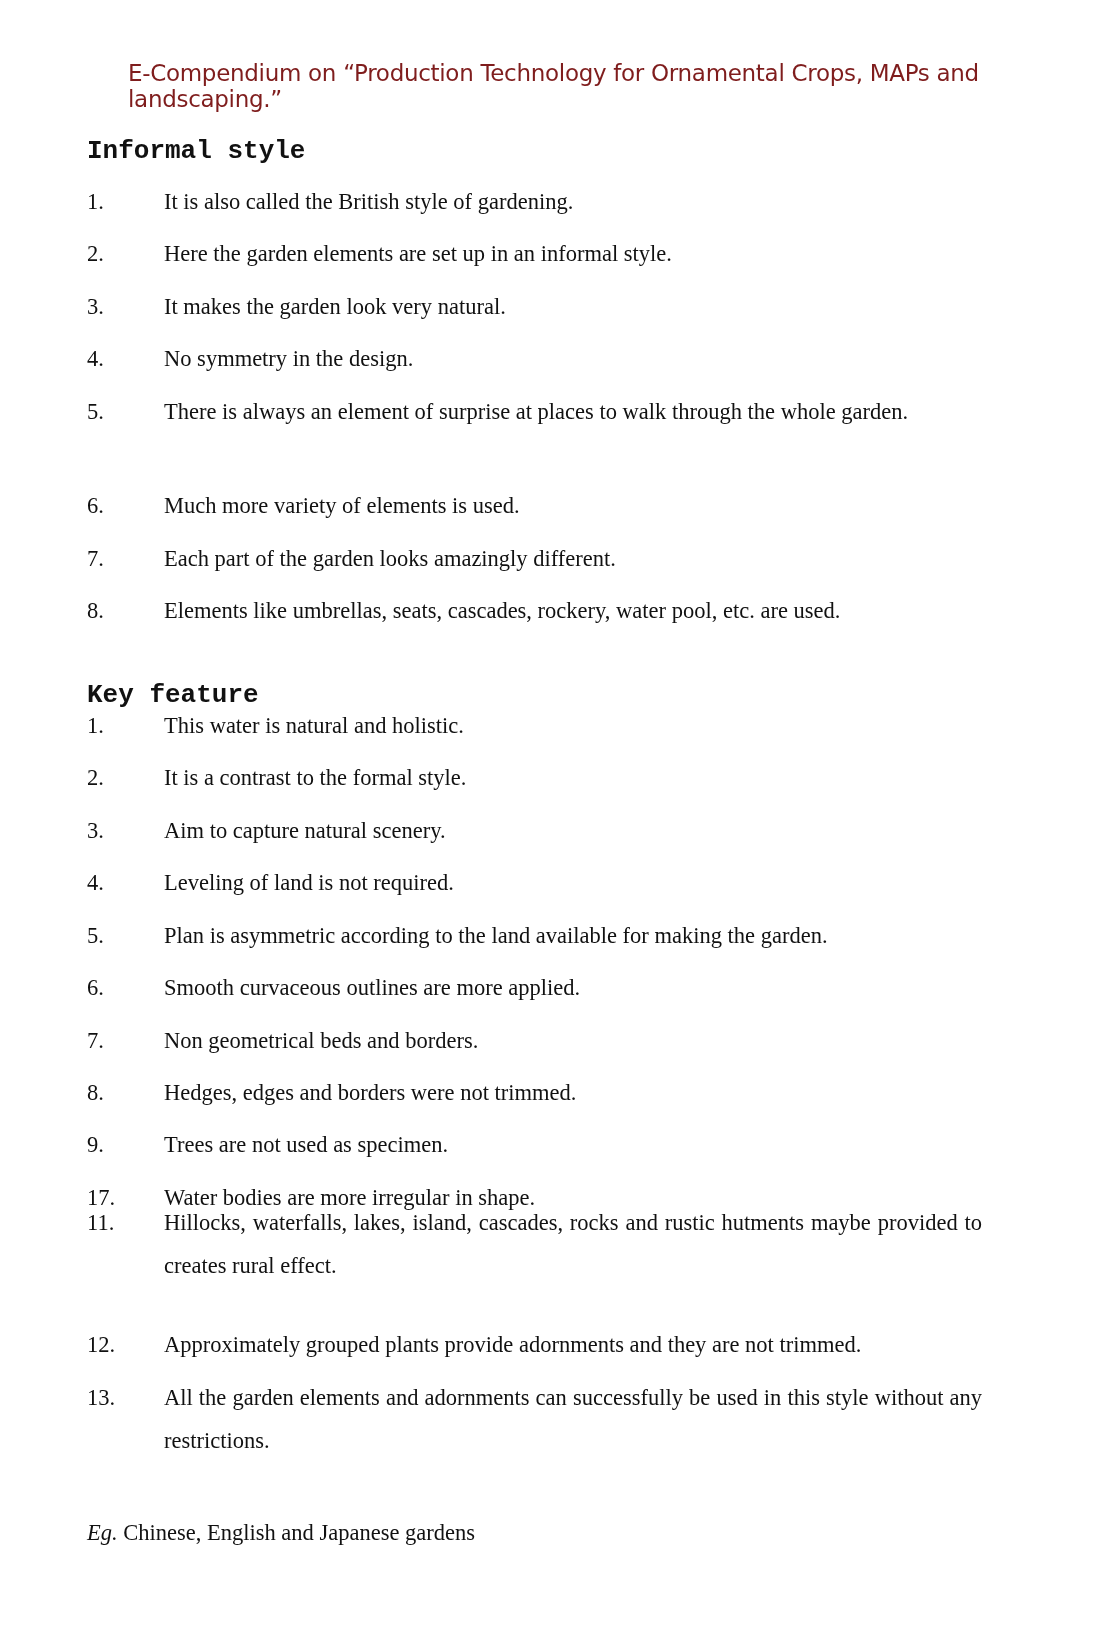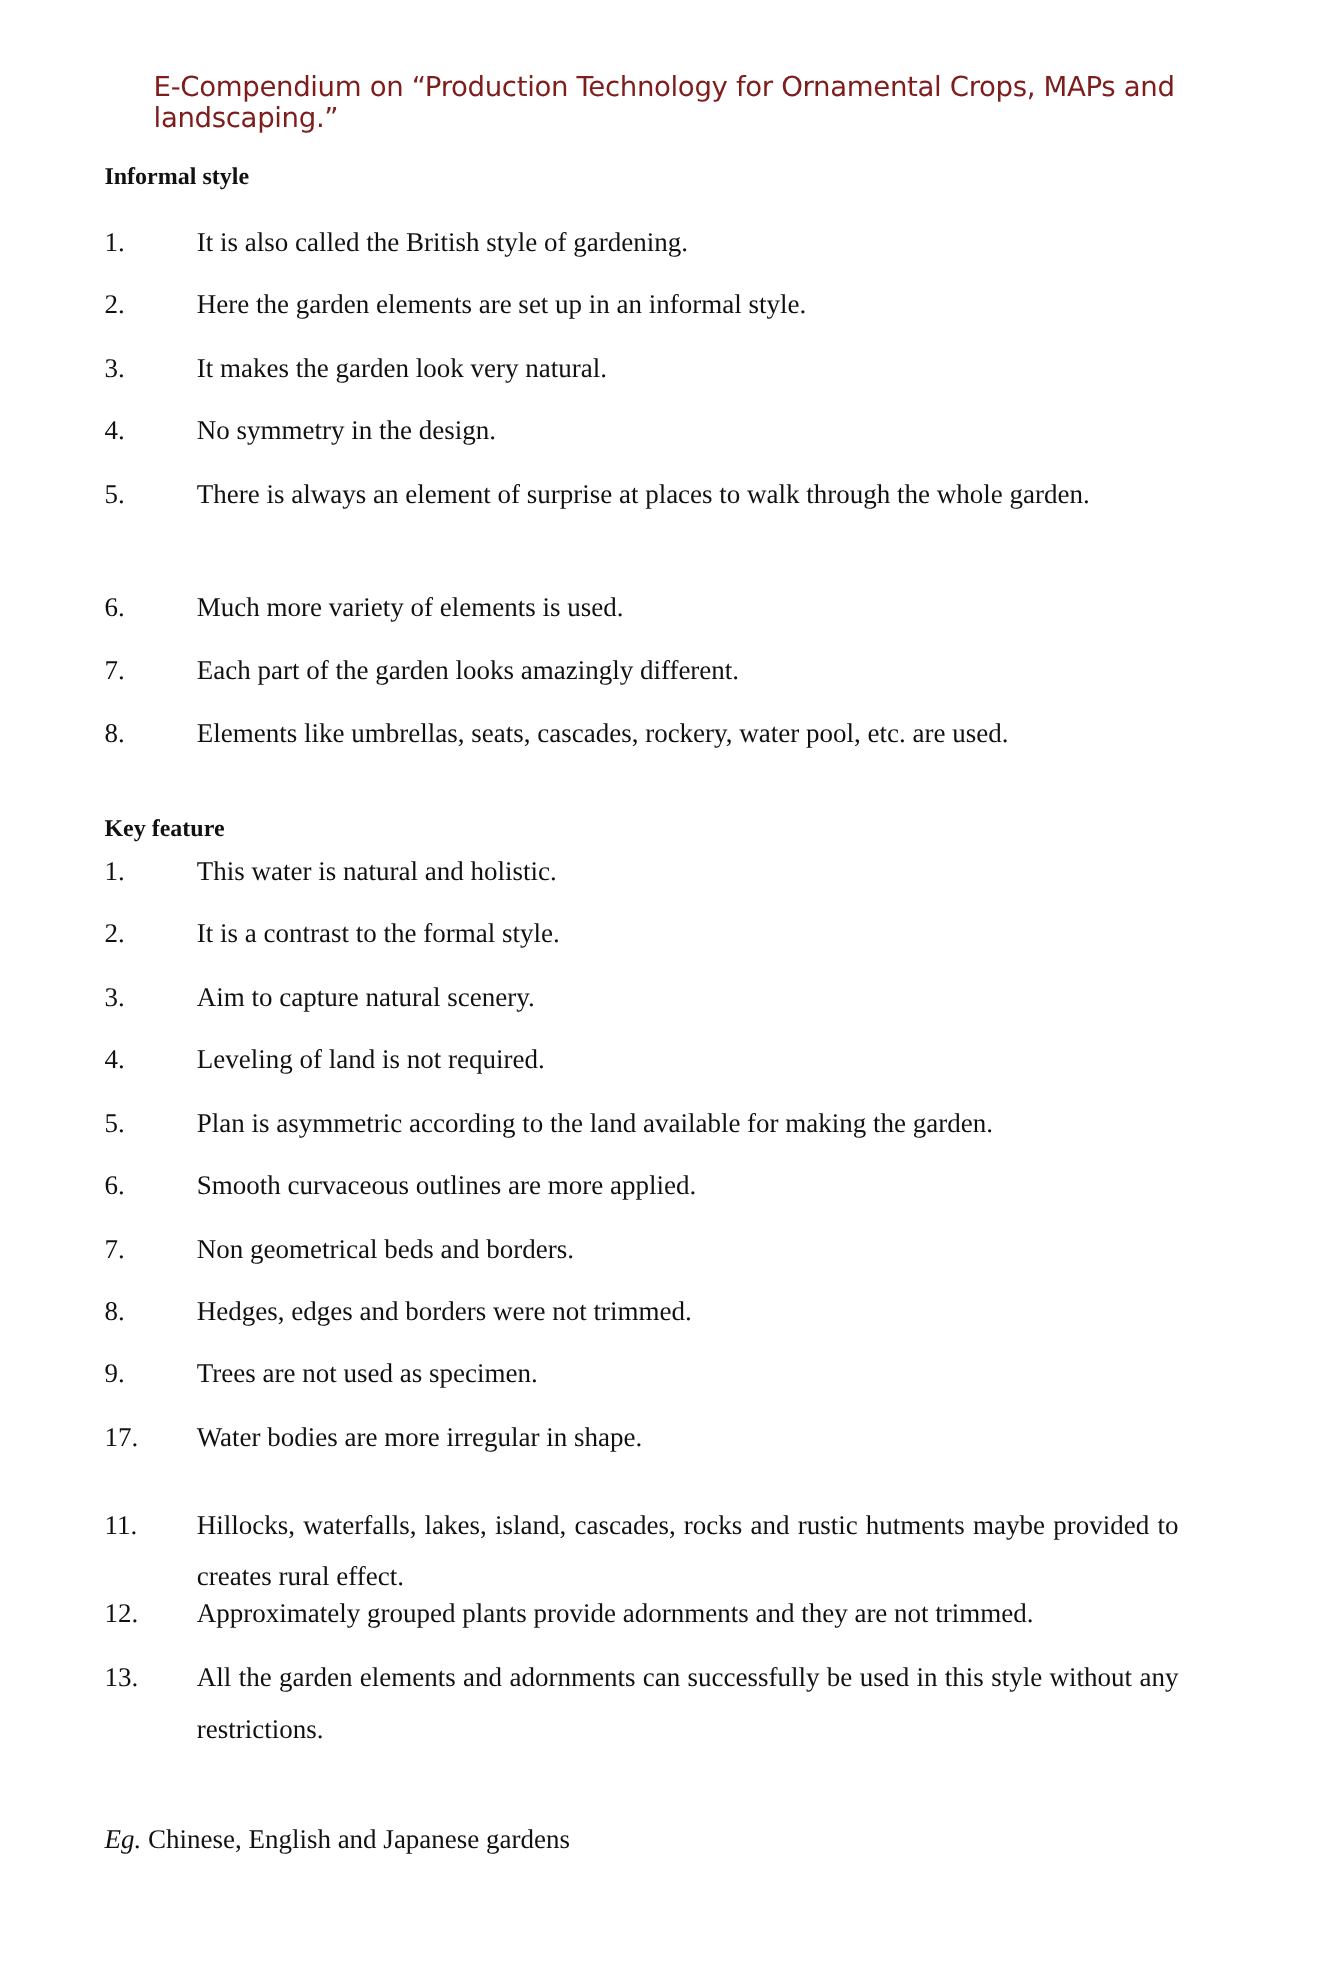--- a/index.html
+++ b/index.html
@@ -1,18 +1,18 @@
 <!DOCTYPE html>
 <html><head>
 <meta charset="utf-8">
 <style>
   html, body { margin: 0; padding: 0; background: #ffffff; }
   body { width: 1120px; height: 1648px; position: relative; overflow: hidden; color: #111; }
   .header { position: absolute; left: 87px; top: 60px; font-family: "DejaVu Sans", sans-serif; font-size: 23px; letter-spacing: -0.3px; color: #7f1d1d; margin-left: 41px; }
-  .section-title { position: absolute; left: 87px; font-family: Liberation Serif, serif; font-weight: bold; font-size: 20px; }
+  .section-title { position: absolute; left: 87px; font-family: Liberation Mono, monospace; font-weight: bold; font-size: 26px; }
   .item { position: absolute; left: 87px; width: 895px; font-family: "Liberation Serif", serif; font-size: 22.5px; line-height: 43px; }
   .item .num { position: absolute; left: 0; top: 0; }
   .item .txt { margin-left: 77px; display: block; text-align: justify; text-align-last: left; }
   .eg { position: absolute; left: 87px; top: 1520px; font-family: "Liberation Serif", serif; font-size: 22.5px; }
   .eg i { }
 </style>
 </head>
 <body>
 
 <div class="header">E-Compendium on “Production Technology for Ornamental Crops, MAPs and landscaping.”</div>
@@ -87,21 +87,21 @@
     <span class="txt">Hedges, edges and borders were not trimmed.</span>
   </div>
 <div class="item" style="top:1123px">
     <span class="num">9.</span>
     <span class="txt">Trees are not used as specimen.</span>
   </div>
 <div class="item" style="top:1176px">
     <span class="num">17.</span>
     <span class="txt">Water bodies are more irregular in shape.</span>
   </div>
-<div class="item" style="top:1249px">
+<div class="item" style="top:1201px">
     <span class="num">11.</span>
     <span class="txt">Hillocks, waterfalls, lakes, island, cascades, rocks and rustic hutments maybe provided to creates rural effect.</span>
   </div>
 <div class="item" style="top:1323px">
     <span class="num">12.</span>
     <span class="txt">Approximately grouped plants provide adornments and they are not trimmed.</span>
   </div>
 <div class="item" style="top:1376px">
     <span class="num">13.</span>
     <span class="txt">All the garden elements and adornments can successfully be used in this style without any restrictions.</span>

